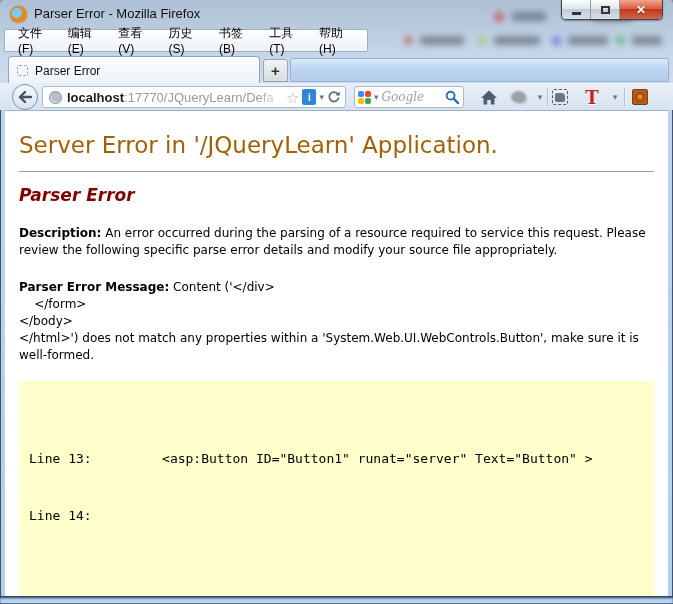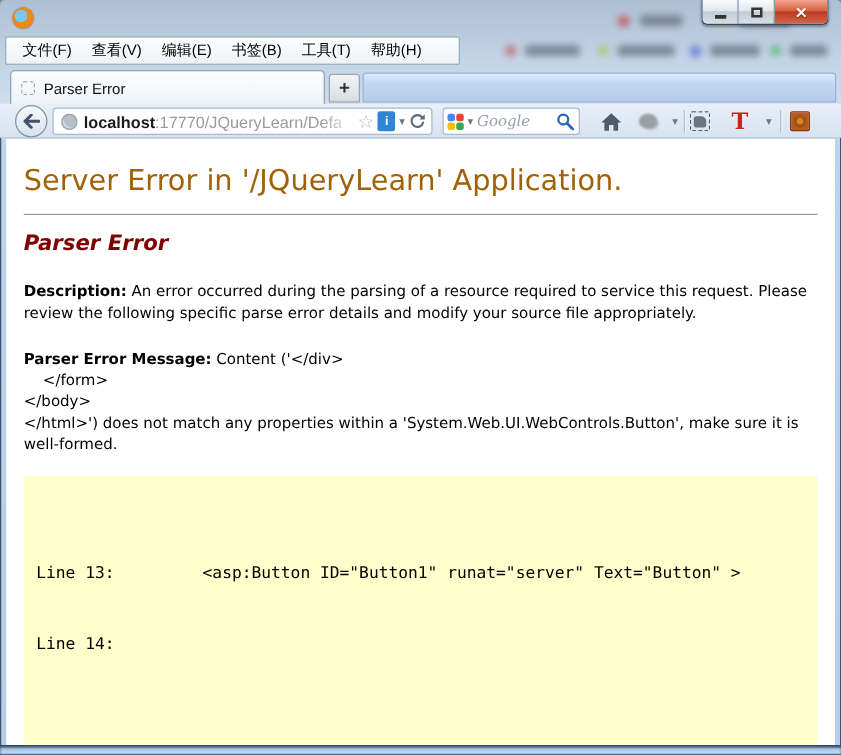--- a/index.html
+++ b/index.html
@@ -187,37 +187,39 @@
       <div class="blob" style="left:478px;top:36px;width:9px;height:9px;background:#a9c24e;border-radius:50%;"></div>
       <div class="blob" style="left:494px;top:36px;width:46px;height:9px;background:#59636e;"></div>
       <div class="blob" style="left:552px;top:36px;width:9px;height:10px;background:#4a5bd0;border-radius:50%;"></div>
       <div class="blob" style="left:568px;top:36px;width:40px;height:9px;background:#59636e;"></div>
       <div class="blob" style="left:616px;top:36px;width:9px;height:9px;background:#3fae62;border-radius:50%;"></div>
       <div class="blob" style="left:632px;top:36px;width:30px;height:9px;background:#59636e;"></div>
     </div>
 
     <div class="titlebar">
       <span class="fx-icon"></span>
+      <span class="win-title">Parser Error - Mozilla Firefox</span>
       <div class="win-controls">
         <div class="wc">
             <span class="wc-min-glyph"></span>
           </div>
         <div class="wc">
             <span class="wc-max-glyph"></span>
           </div>
         <div class="wc wc-close">
             <span>✕</span>
           </div>
       </div>
     </div>
 
     <div class="menubar">
       <span class="menu-item">文件(F)</span>
+      <span class="menu-item">编辑(E)</span>
       <span class="menu-item">查看(V)</span>
-      <span class="menu-item">编辑(E)</span>
+      <span class="menu-item">历史(S)</span>
       <span class="menu-item">书签(B)</span>
       <span class="menu-item">工具(T)</span>
       <span class="menu-item">帮助(H)</span>
     </div>
 
     <div class="tabstrip">
       <div class="tabstrip-band"></div>
       <div class="tab">
         <span class="tab-favicon"></span>
         <span class="tab-label">Parser Error</span>

